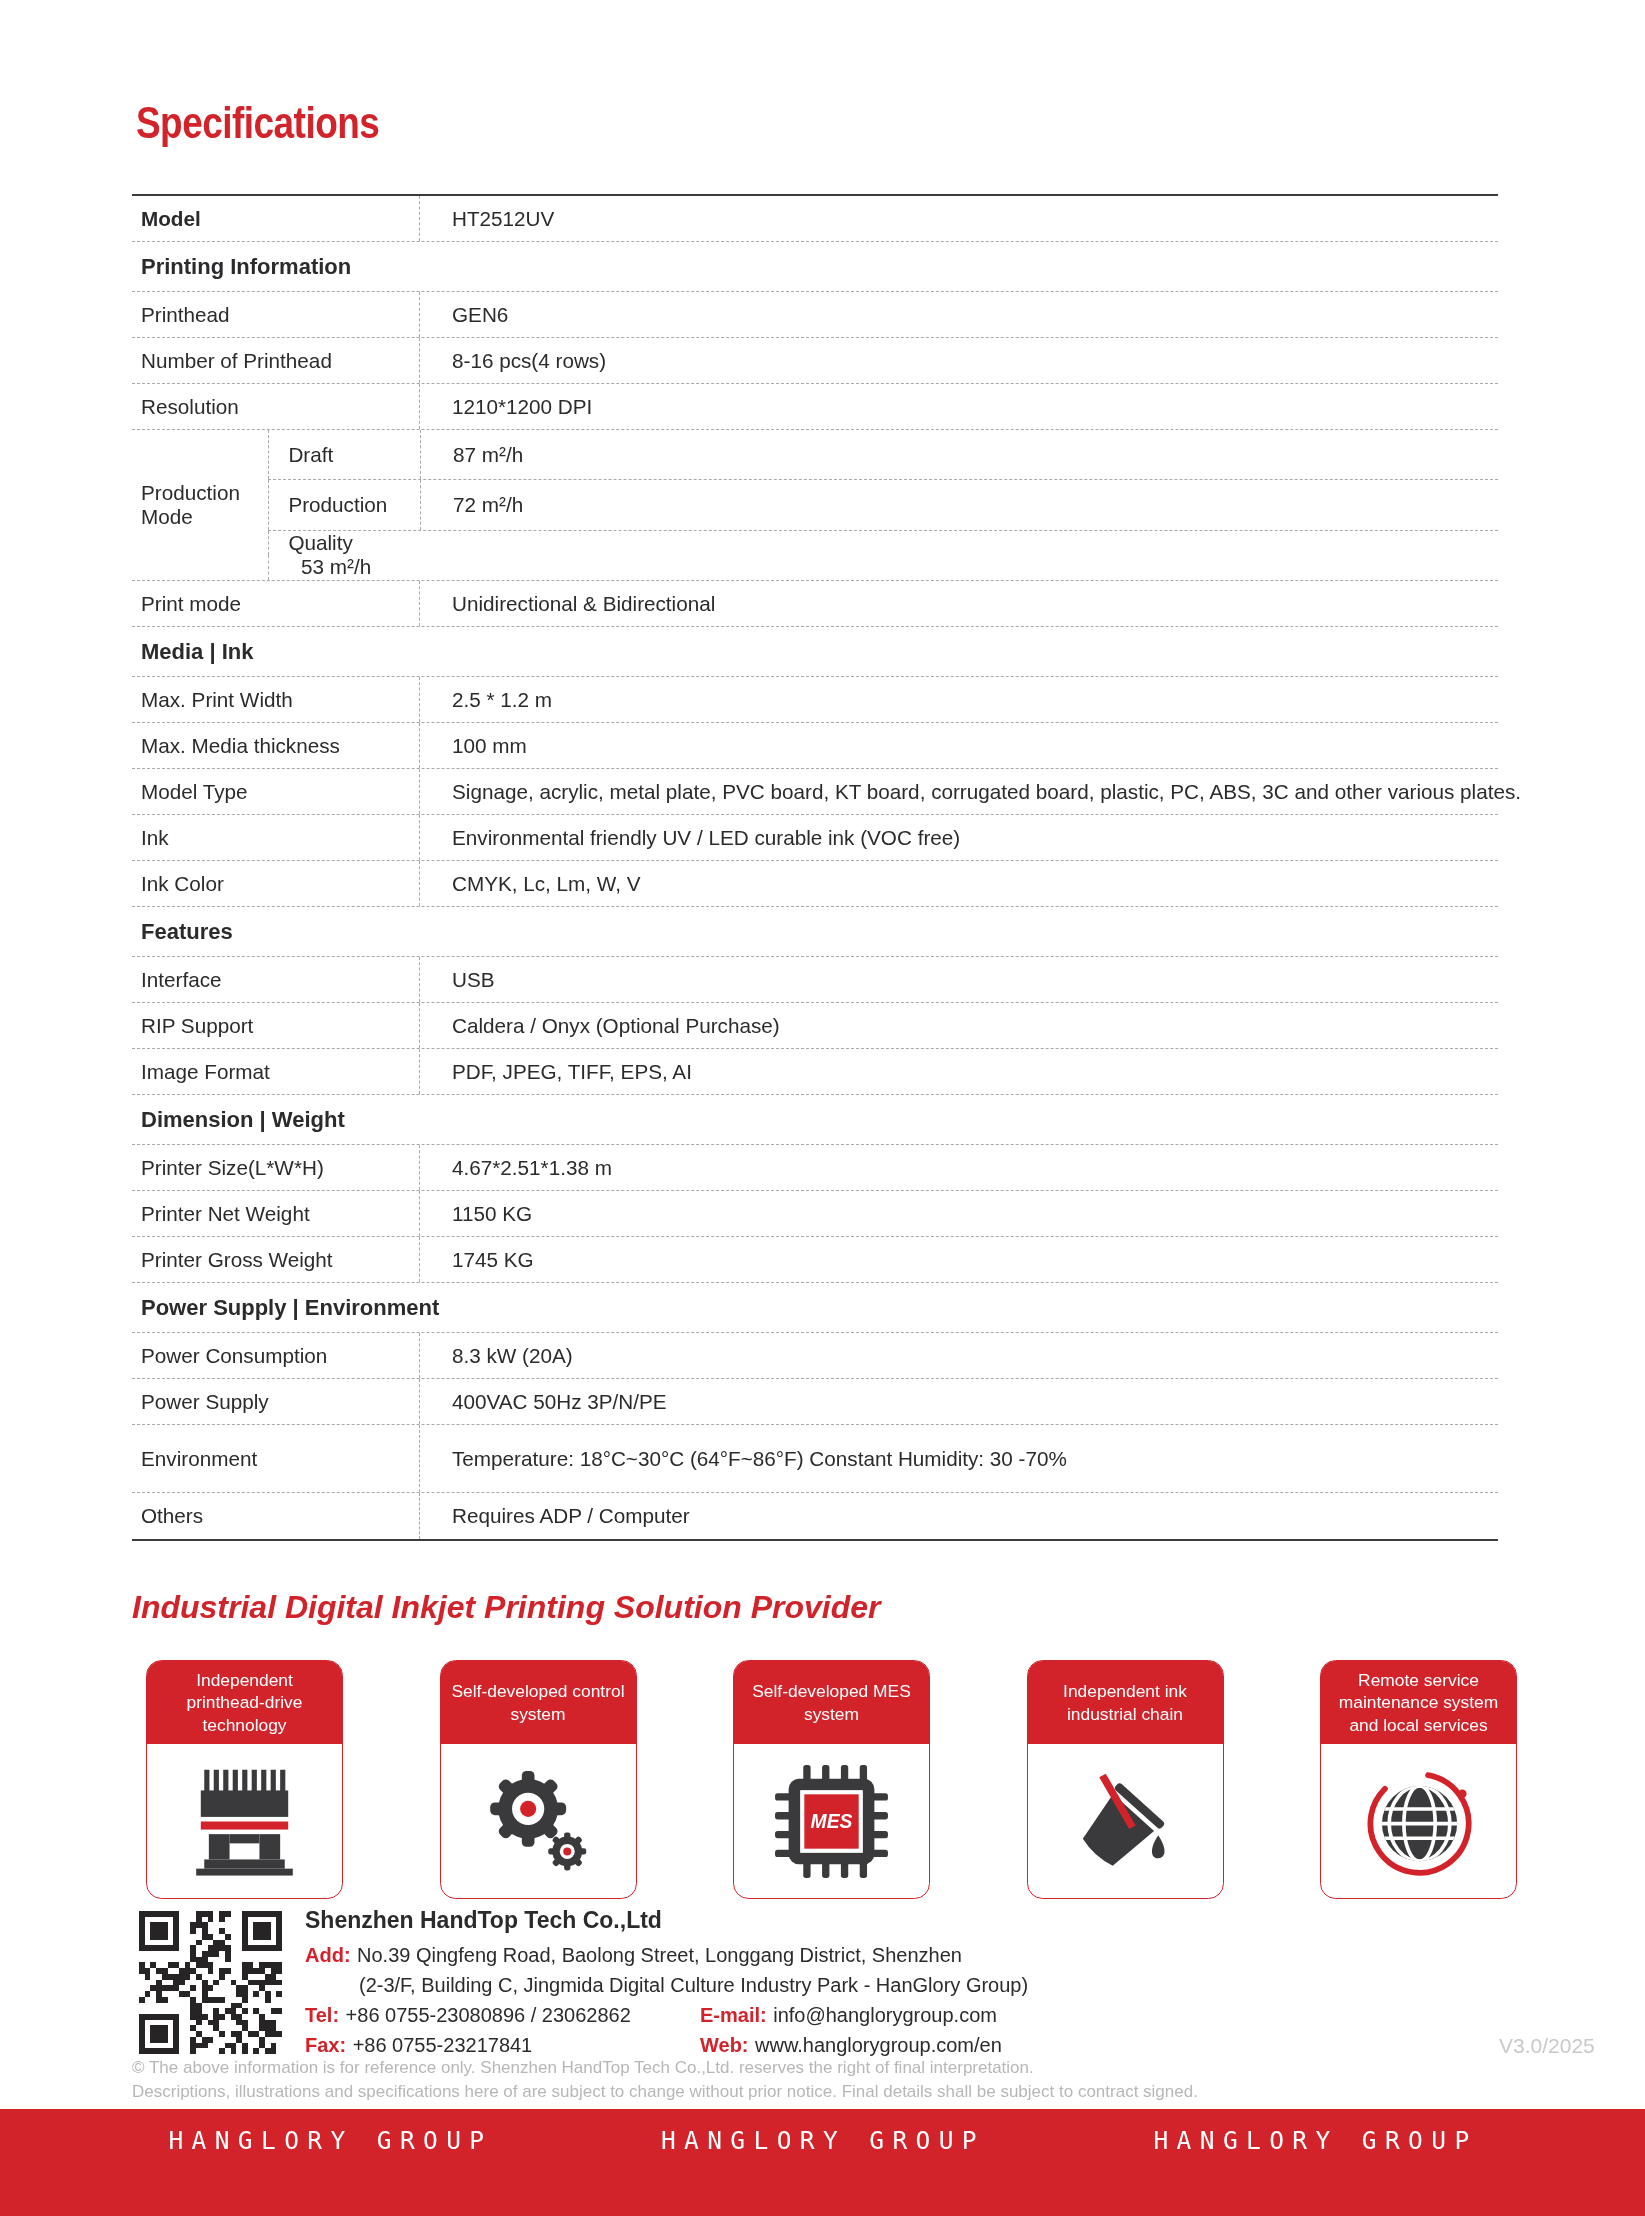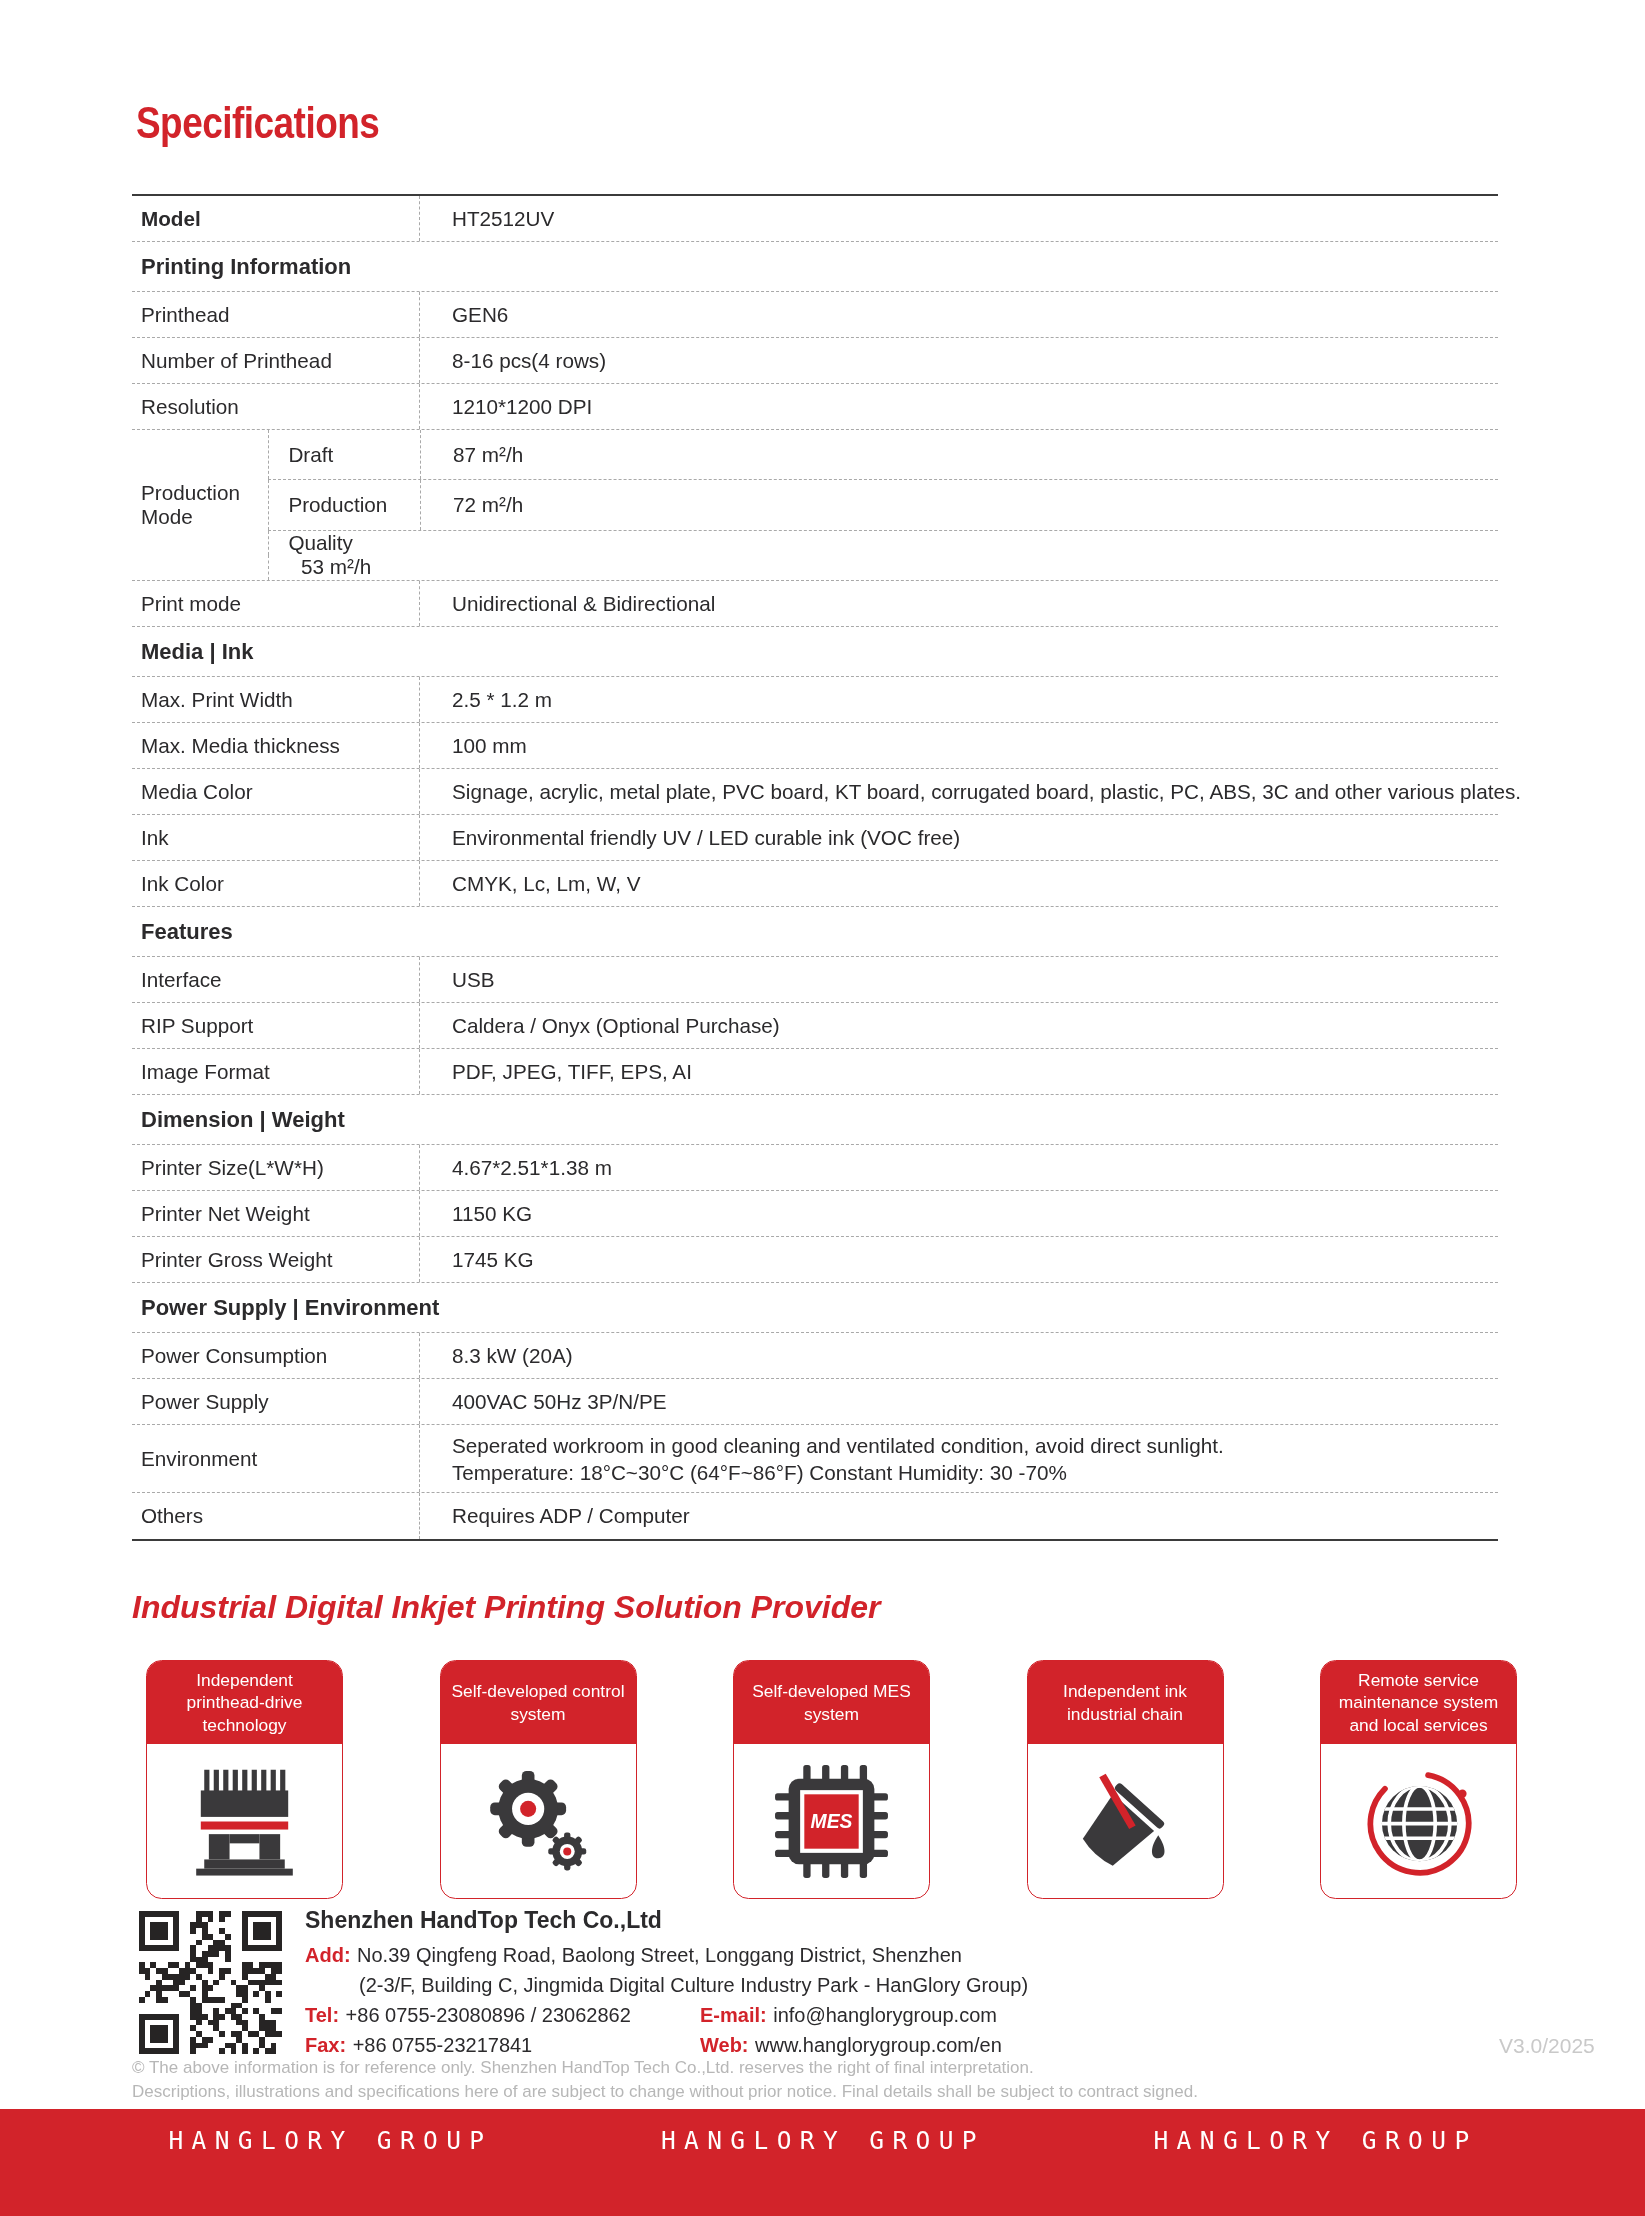--- a/index.html
+++ b/index.html
@@ -146,21 +146,21 @@
       </div>
       <div class="t-row">
         <div class="t-label">Max. Print Width</div>
         <div class="t-value">2.5 * 1.2 m</div>
       </div>
       <div class="t-row">
         <div class="t-label">Max. Media thickness</div>
         <div class="t-value">100 mm</div>
       </div>
       <div class="t-row">
-        <div class="t-label">Media Color</div>
+        <div class="t-label">Model Type</div>
         <div class="t-value">Signage, acrylic, metal plate, PVC board, KT board, corrugated board, plastic, PC, ABS, 3C and other various plates.</div>
       </div>
       <div class="t-row">
         <div class="t-label">Ink</div>
         <div class="t-value">Environmental friendly UV / LED curable ink (VOC free)</div>
       </div>
       <div class="t-row">
         <div class="t-label">Ink Color</div>
         <div class="t-value">CMYK, Lc, Lm, W, V</div>
       </div>
@@ -201,21 +201,20 @@
         <div class="t-label">Power Consumption</div>
         <div class="t-value">8.3 kW (20A)</div>
       </div>
       <div class="t-row">
         <div class="t-label">Power Supply</div>
         <div class="t-value">400VAC 50Hz 3P/N/PE</div>
       </div>
       <div class="t-row t-env">
         <div class="t-label">Environment</div>
         <div class="t-value">
-          <div class="vline">Seperated workroom in good cleaning and ventilated condition, avoid direct sunlight.</div>
           <div class="vline">Temperature: 18°C~30°C (64°F~86°F)   Constant Humidity: 30 -70%</div>
         </div>
       </div>
       <div class="t-row">
         <div class="t-label">Others</div>
         <div class="t-value">Requires ADP / Computer</div>
       </div>
     </div>
 
   <h2 class="solutions-heading">Industrial Digital Inkjet Printing Solution Provider</h2>

